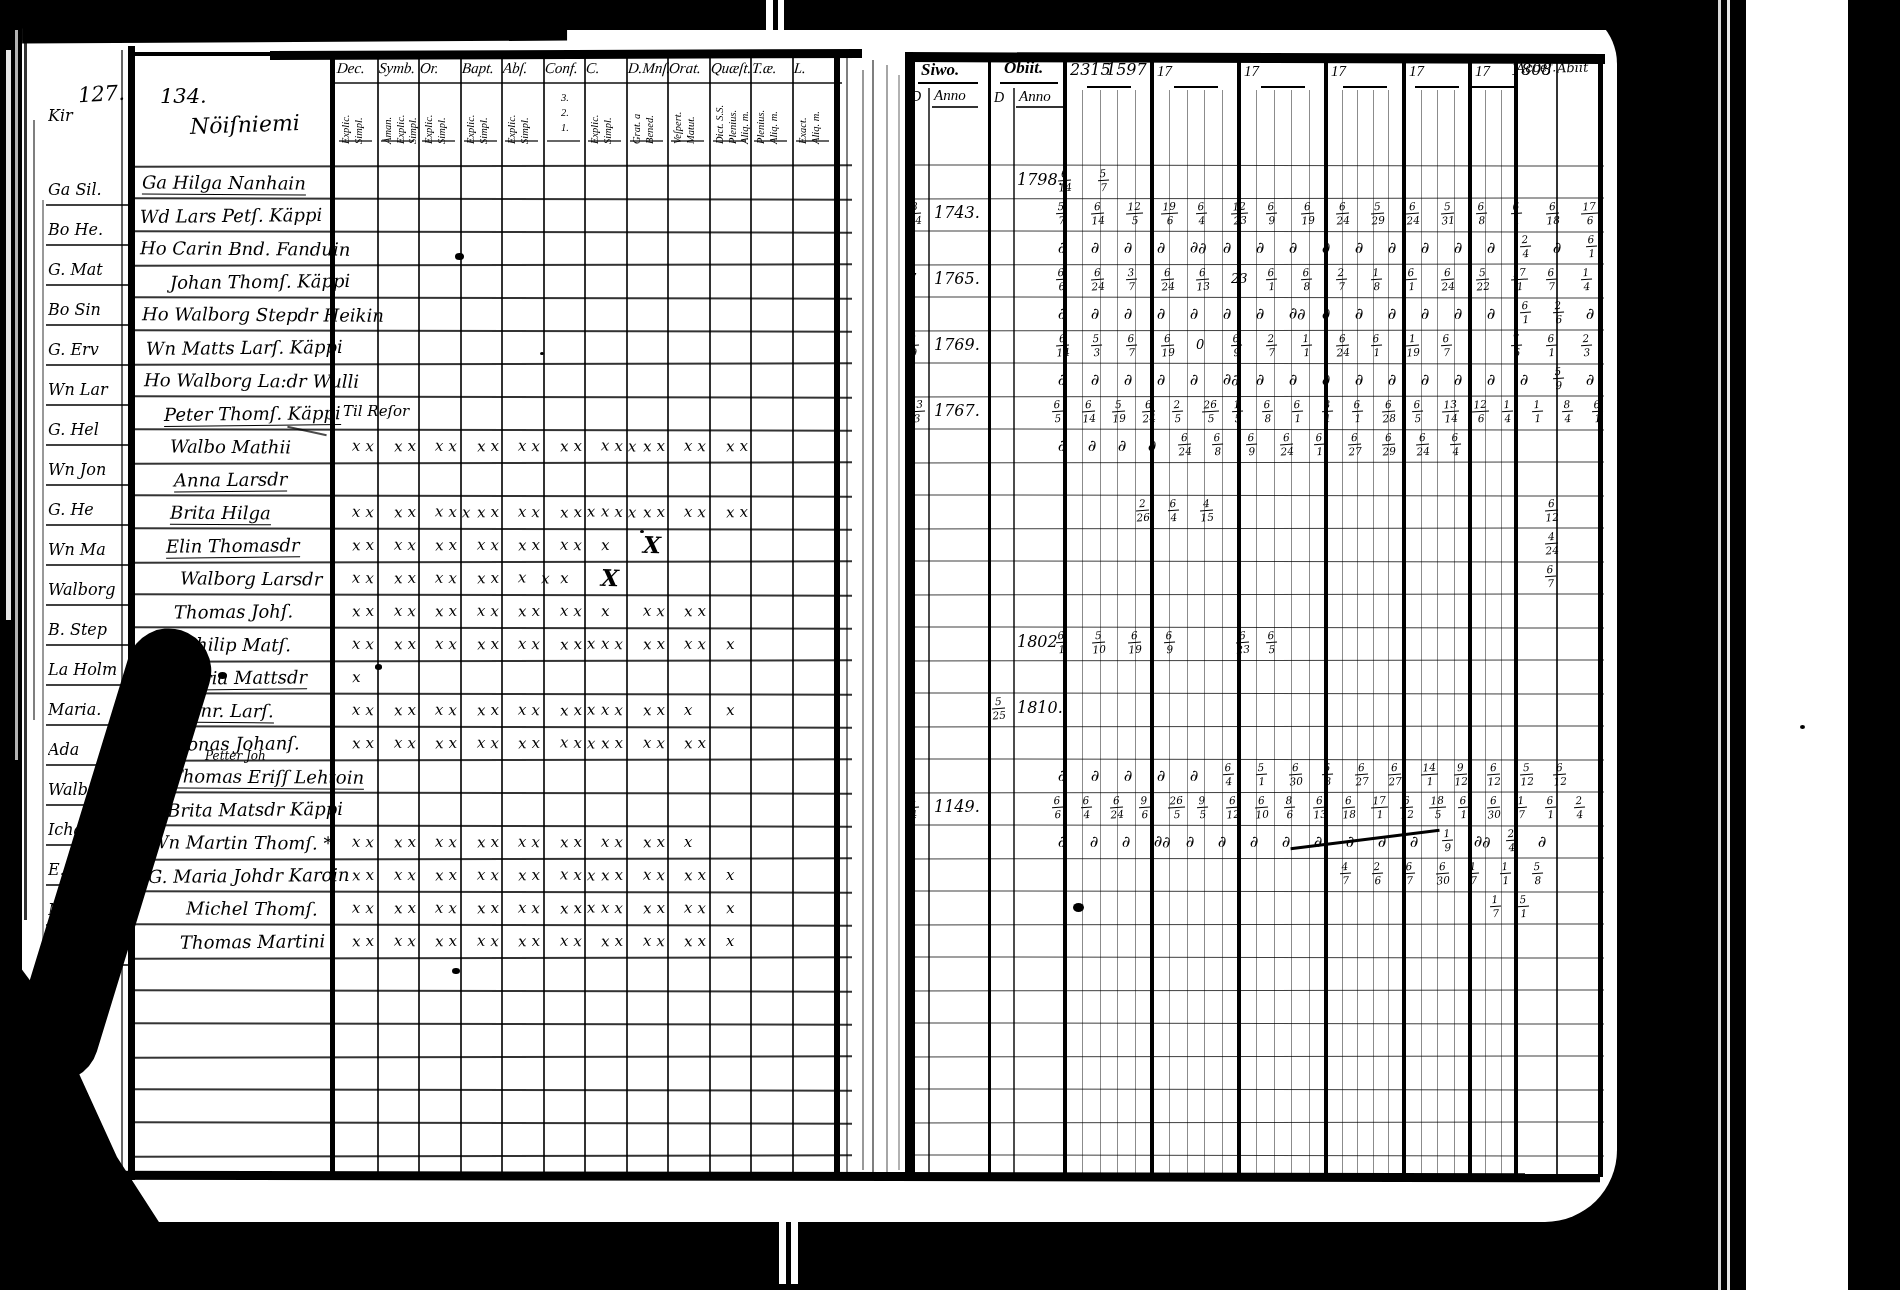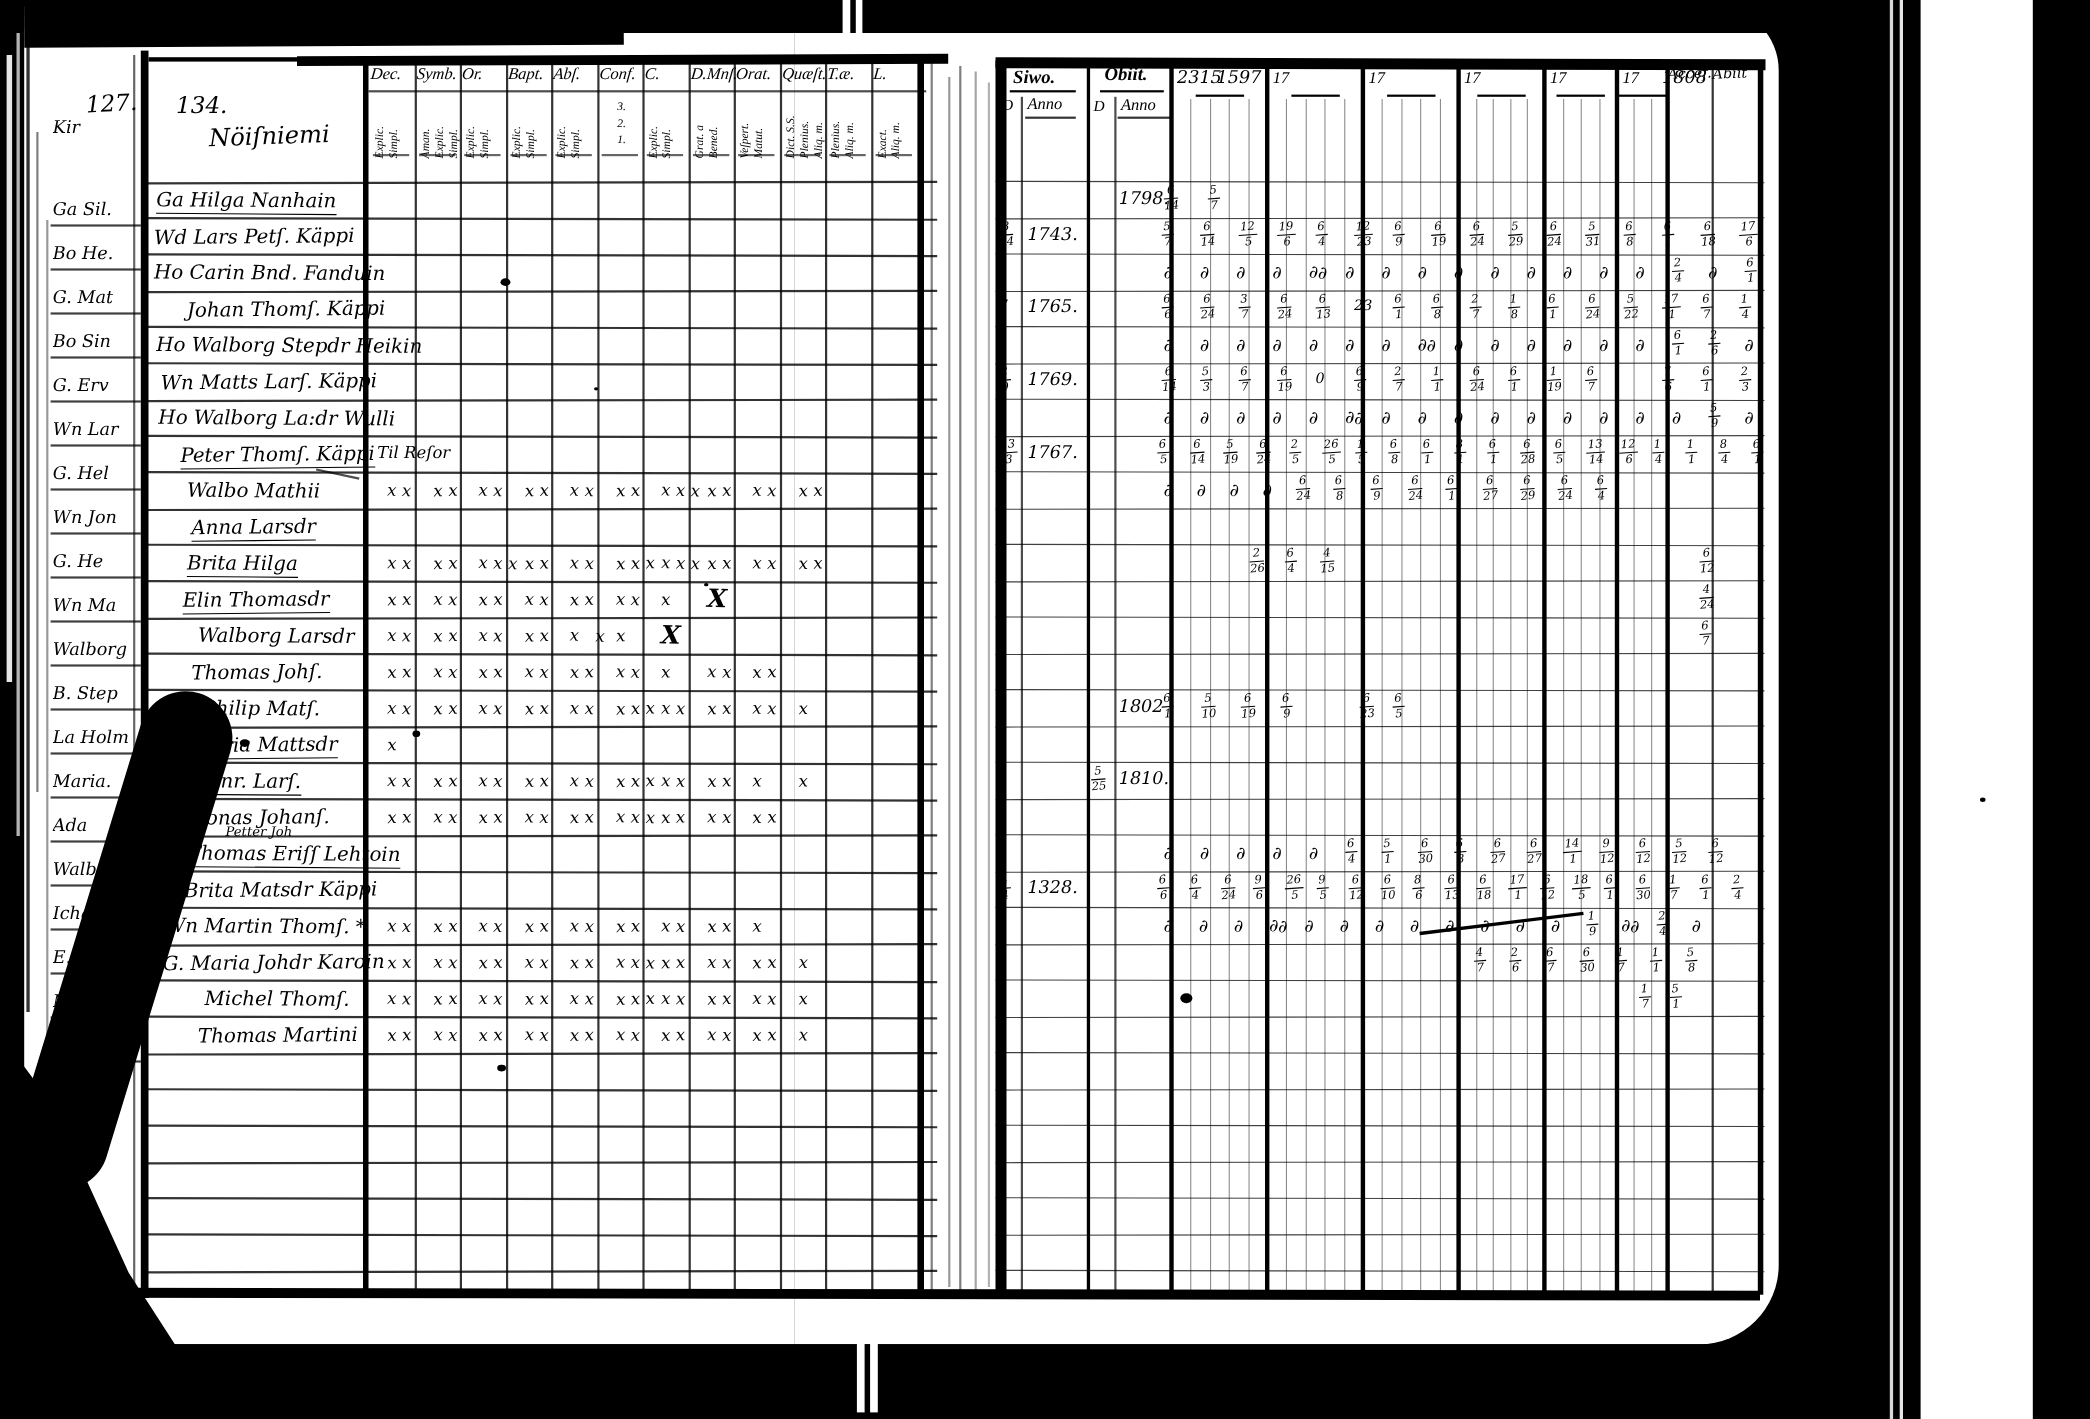--- a/index.html
+++ b/index.html
@@ -898,21 +898,21 @@
       <span class="d">12</span>
     </div>
     <div class="fr" style="left: 1553px; top: 762px; transform: rotate(-4deg);">
       <span class="n">6</span>
       <span class="d">12</span>
     </div>
     <div class="fr" style="left: 908px; top: 795px; transform: rotate(-4deg);">
       <span class="n">4</span>
       <span class="d">4</span>
     </div>
-    <div class="hw" style="left: 934px; top: 797px; font-size: 16px;">1328.</div>
+    <div class="hw" style="left: 934px; top: 797px; font-size: 16px;">1149.</div>
     <div class="fr" style="left: 1052px; top: 795px; transform: rotate(-4deg);">
       <span class="n">6</span>
       <span class="d">6</span>
     </div>
     <div class="fr" style="left: 1081px; top: 795px; transform: rotate(-4deg);">
       <span class="n">6</span>
       <span class="d">4</span>
     </div>
     <div class="fr" style="left: 1110px; top: 795px; transform: rotate(-4deg);">
       <span class="n">6</span>

